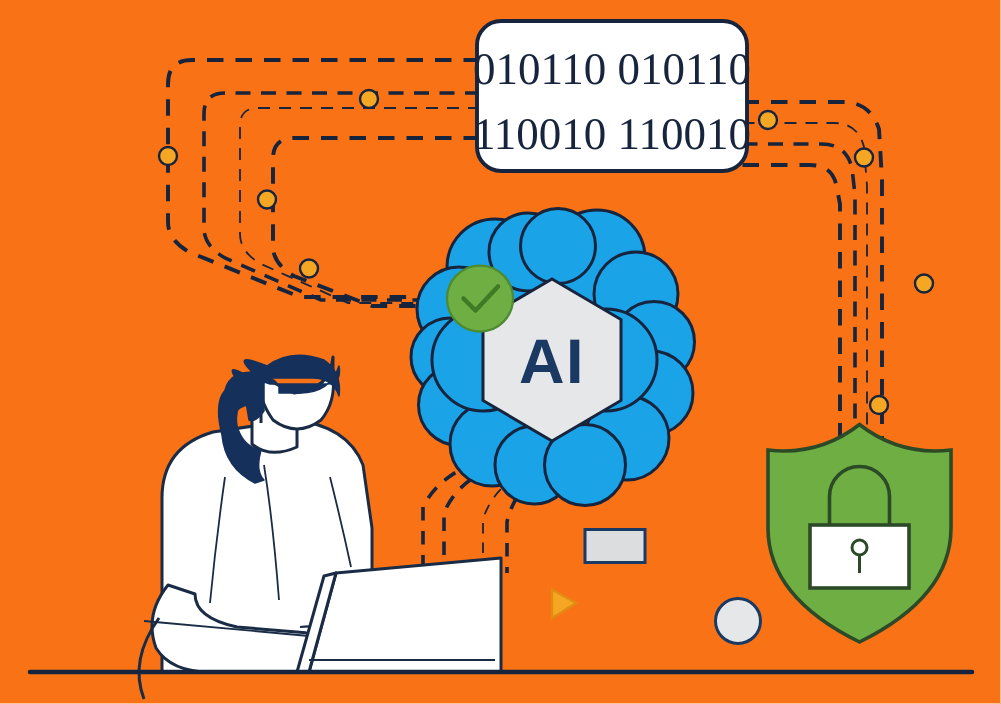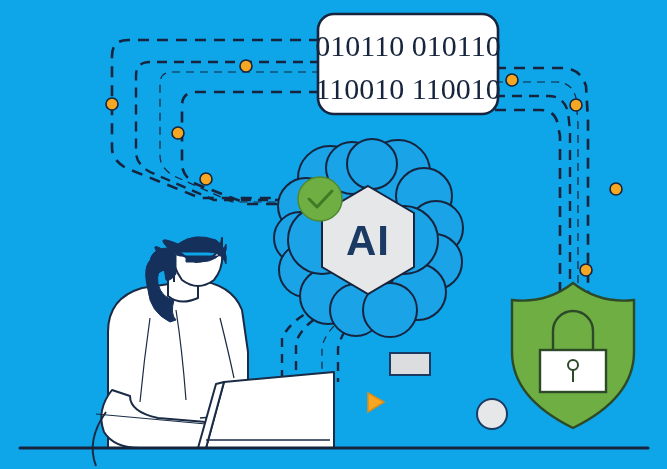--- a/index.html
+++ b/index.html
@@ -8,21 +8,21 @@
     padding: 0;
     background: #ffffff;
   }
   body {
     font-family: "Liberation Sans", sans-serif;
   }
   #scene {
     position: relative;
     width: 667px;
     height: 469px;
-    background: #0ea5e9;
+    background: #f97316;
     overflow: hidden;
   }
   #scene svg {
     display: block;
   }
   .binary-text {
     font-family: "Liberation Serif", serif;
     font-size: 30px;
     letter-spacing: 0px;
     fill: #16243d;

